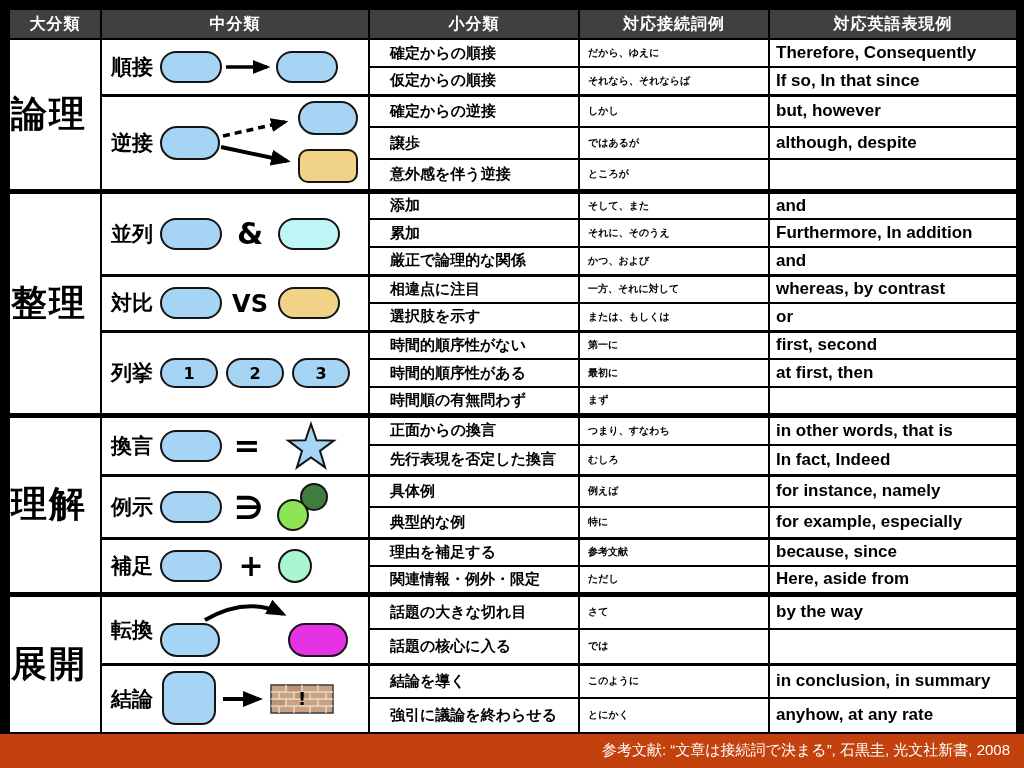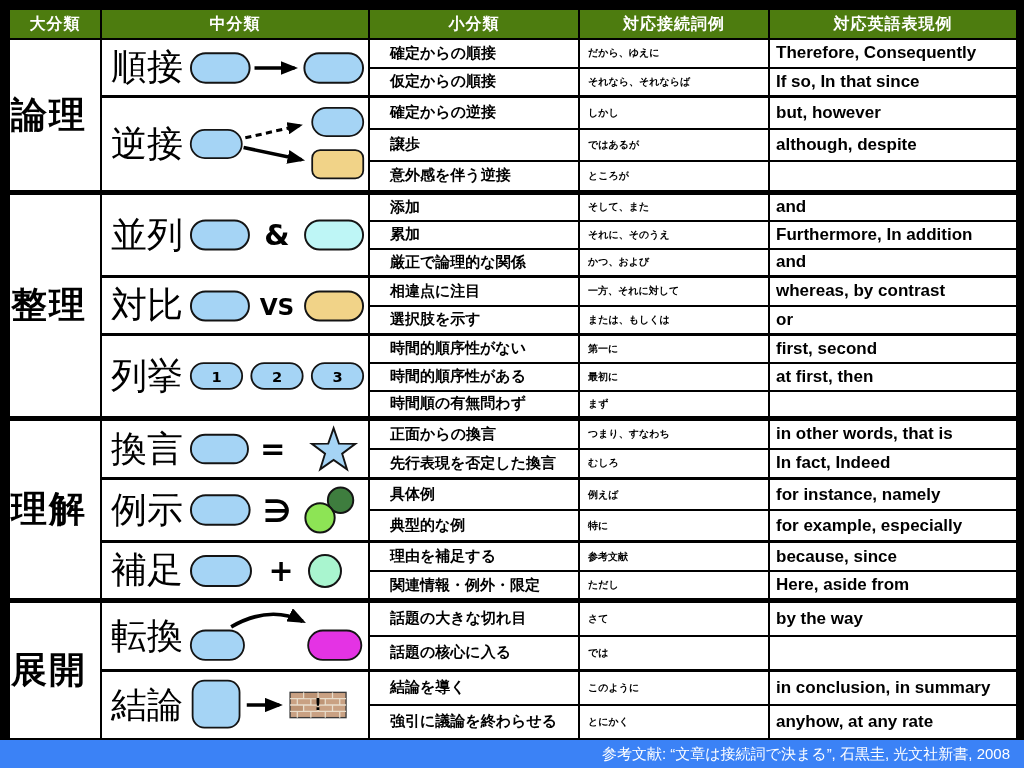--- a/index.html
+++ b/index.html
@@ -5,39 +5,39 @@
   html,body { margin:0; padding:0; }
   body {
     width:1024px; height:768px; background:#000; overflow:hidden;
     display:flex; flex-direction:column;
     font-family:"Liberation Sans","DejaVu Sans",sans-serif;
   }
   .frame { padding:8px 8px 0 8px; }
   table.main { border-collapse:collapse; table-layout:fixed; width:1008px; }
   th, td { border:2px solid #000; overflow:hidden; }
   th {
-    background:#4d7c0f; color:#fff; font-size:16px; font-weight:700;
+    background:#404040; color:#fff; font-size:16px; font-weight:700;
     height:26px; text-align:center; letter-spacing:1px;
   }
   td { background:#fff; vertical-align:middle; }
   tr.data { height:28px; }
   tr.sub > td { border-top-width:3px; }
   tr.maj > td { border-top-width:5px; }
   td.major { font-size:36px; font-weight:700; letter-spacing:2px; }
   .midwrap { display:flex; align-items:center; gap:6px; padding:2px 2px 2px 8px; }
-  .midlabel { font-size:36px; font-weight:400; white-space:nowrap; }
+  .midlabel { font-size:21px; font-weight:700; white-space:nowrap; }
   td.minor { font-size:15px; font-weight:700; padding:0 3px 0 20px; }
   td.conj  { font-size:10px; font-weight:700; padding:0 3px 0 8px; }
   td.eng   { font-size:17px; font-weight:700; padding:0 3px 0 6px; }
   svg { display:block; }
   svg text { font-family:"DejaVu Sans","Liberation Sans",sans-serif; font-weight:700; fill:#000; }
   .shape { stroke:#141414; stroke-width:2; }
   .arrow { stroke:#000; fill:none; }
   .footer {
-    flex:1; min-height:24px; background:#3b82f6; color:#fff;
+    flex:1; min-height:24px; background:#c2410c; color:#fff;
     display:flex; align-items:center; justify-content:flex-end;
     padding-right:14px; font-size:15px;
   }
 </style>
 </head>
 <body>
 
 <div class="frame">
 <table class="main">
   <colgroup>

